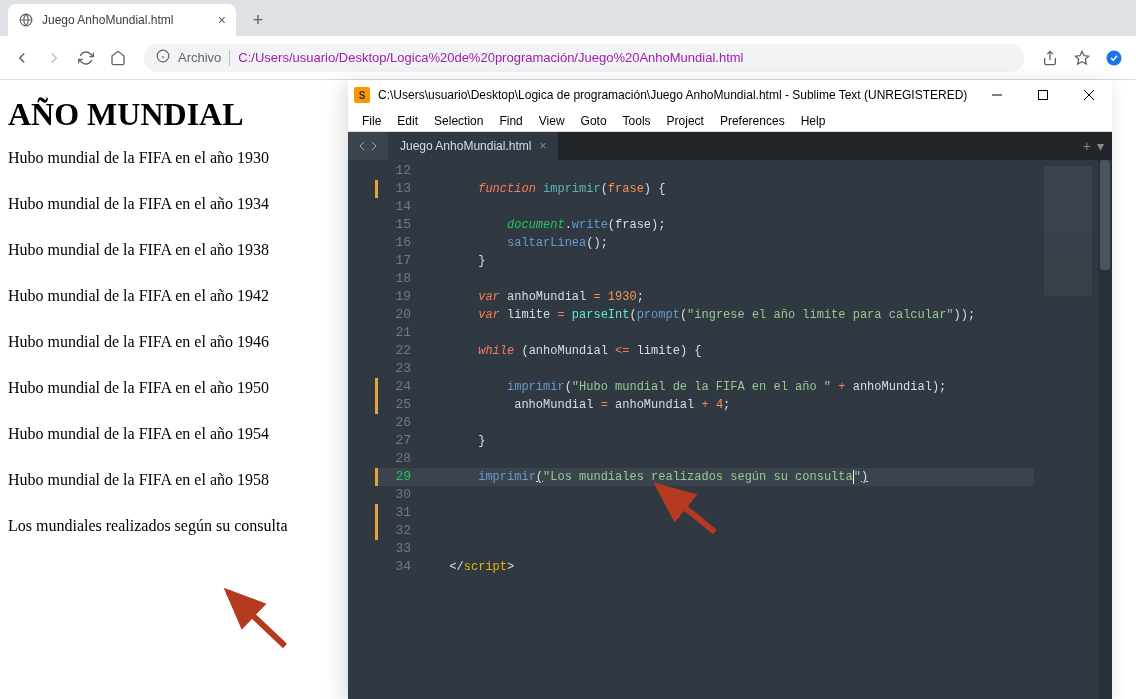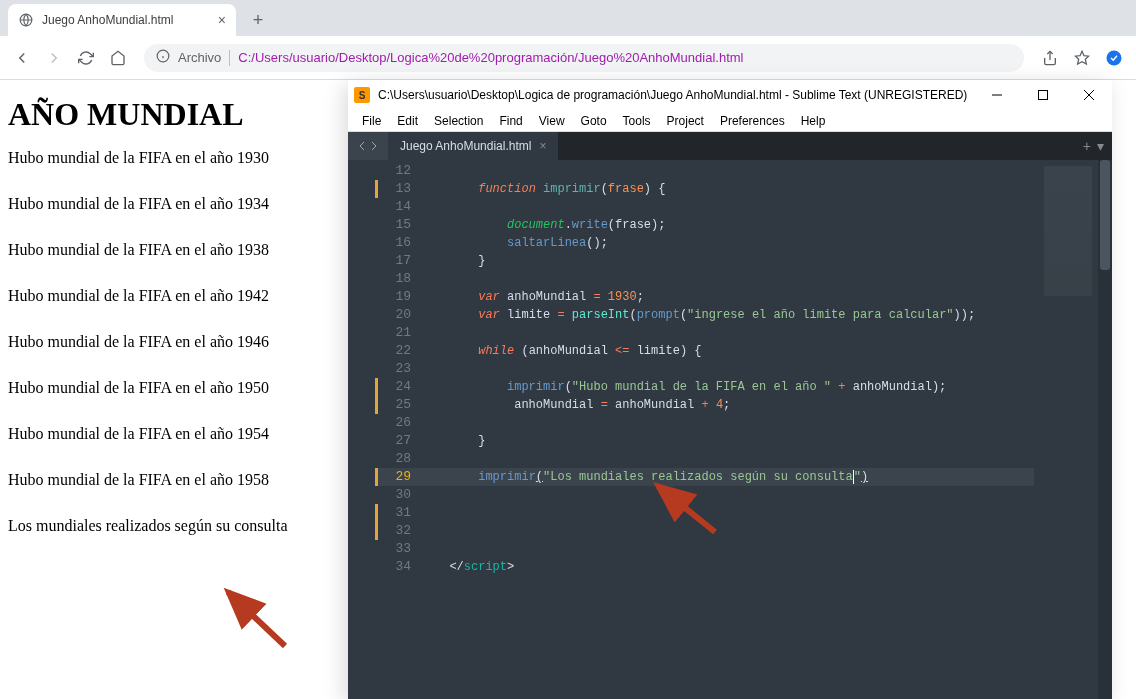--- a/index.html
+++ b/index.html
@@ -128,21 +128,21 @@
     width: 48px;
     background: #303841;
     color: #6d7a86;
     font-family: Consolas, "Courier New", monospace;
     font-size: 13px;
     padding-top: 2px;
     text-align: right;
   }
   .st-gutter div { height:18px; line-height:18px; padding-right:12px; position:relative;}
   .st-gutter .mark::before { content:""; position:absolute; left:0; top:0; width:3px; height:18px; background:#e5a33b;}
-  .st-gutter .hl { background:#3b444d; color:#eab308;}
+  .st-gutter .hl { background:#3b444d; color:#22c55e;}
   .st-code {
     flex:1;
     font-family: Consolas, "Courier New", monospace;
     font-size: 12px;
     color:#d8dee9;
     padding-top:2px;
     white-space: pre;
     position:relative;
   }
   .st-code .row { height:18px; line-height:18px; padding-left:12px;}
@@ -154,21 +154,21 @@
 
   
   .kw { color:#f97b58; font-style:italic;}   
   .fn { color:#5fb3b3;}   
   .ident { color:#5eead4;}
   .paren { color:#d8dee9;}
   .str { color:#99c794;}
   .num { color:#f99157;}
   .op { color:#f97b58;}
   .call { color:#6699cc;}
-  .tag { color:#14b8a6;}
+  .tag { color:#eab308;}
   .cursor { border-right:1px solid #fff;}
   .obj { color:#22c55e; font-style:italic;}
 
   
   .arrow {
     position:absolute;
     pointer-events:none;
   }
   .arrow svg { overflow:visible; }
 </style>

